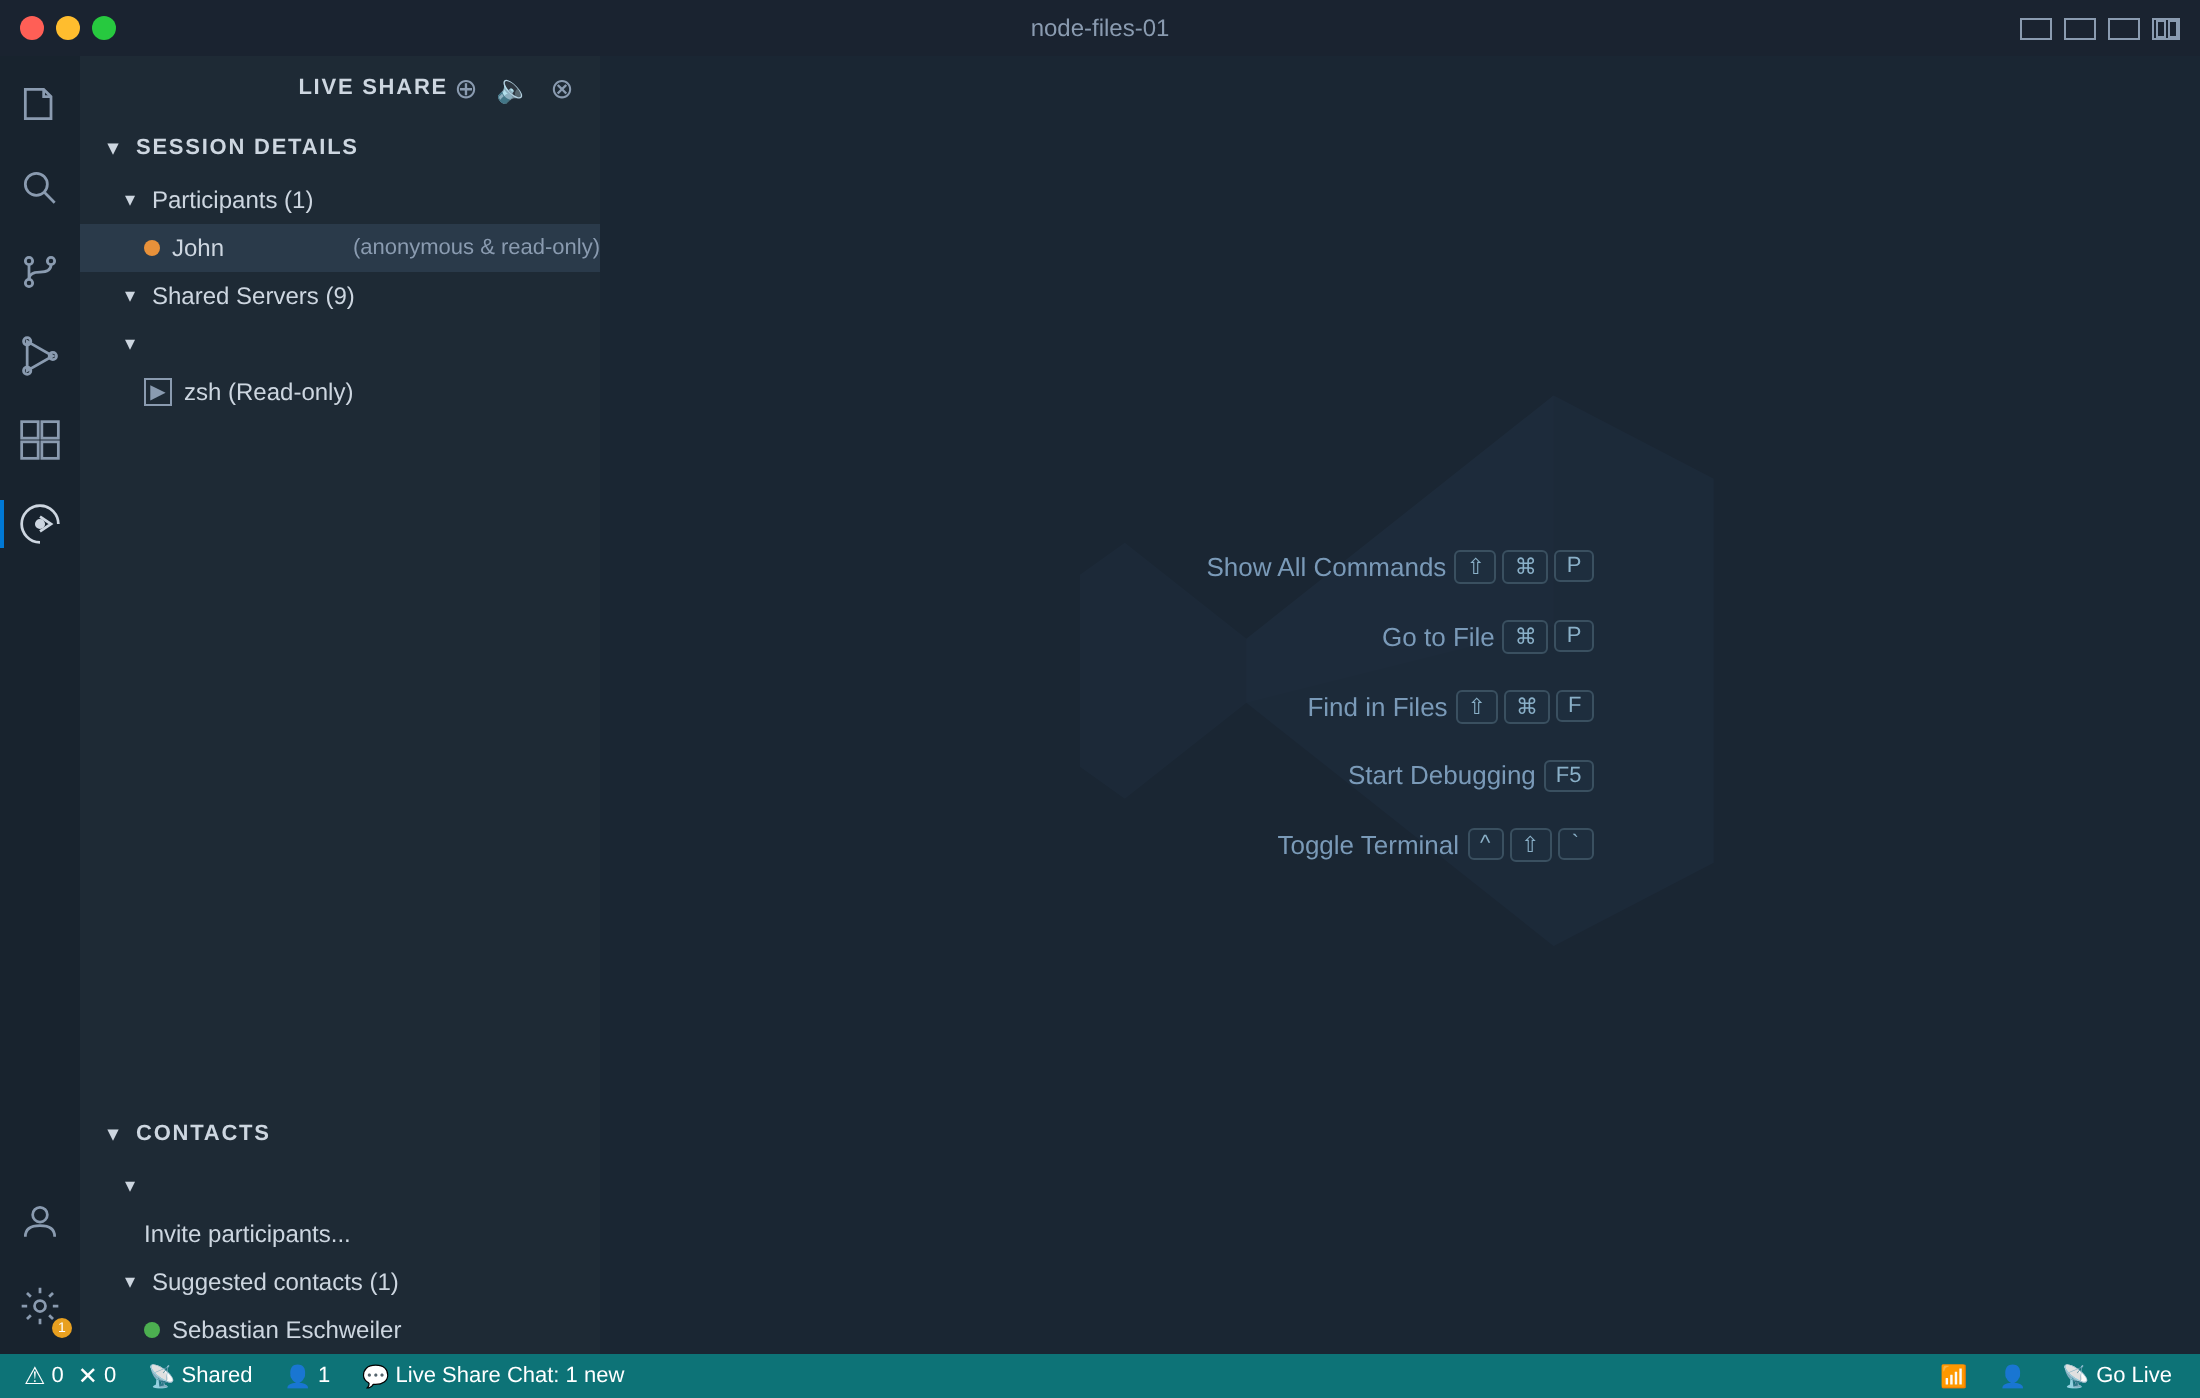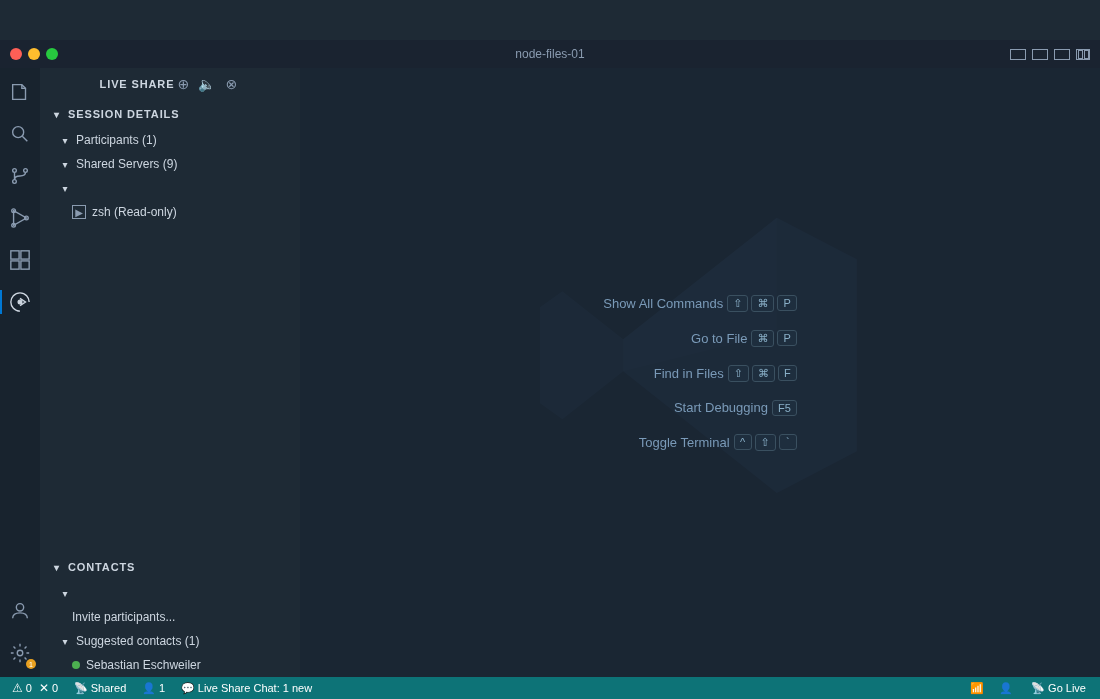--- a/index.html
+++ b/index.html
@@ -17,21 +17,20 @@
 
     
     .title-bar {
       height: 28px;
       background: #1a2330;
       display: flex;
       align-items: center;
       justify-content: center;
       position: relative;
       flex-shrink: 0;
-      margin-top: 40px;
     }
     .traffic-lights {
       position: absolute;
       left: 10px;
       display: flex;
       gap: 6px;
       align-items: center;
     }
     .tl { width: 12px; height: 12px; border-radius: 50%; }
     .tl-red { background: #ff5f56; }
@@ -132,21 +131,21 @@
       display: flex;
       flex-direction: column;
       flex-shrink: 0;
       overflow: hidden;
     }
 
     .panel-title {
       height: 32px;
       display: flex;
       align-items: center;
-      justify-content: center;
+      justify-content: flex-end;
       padding: 0 10px;
       background: #1e2a35;
       flex-shrink: 0;
     }
     .panel-title-text {
       font-size: 11px;
       font-weight: 600;
       letter-spacing: 0.08em;
       color: #cdd6e0;
     }
@@ -455,20 +454,26 @@
       <div class="section-header">
         <span class="chevron">▾</span>
         <span>SESSION DETAILS</span>
       </div>
 
       <div class="tree-item tree-indent-1">
         <span class="chevron">▾</span>
         <span class="tree-item-text">Participants (1)</span>
       </div>
 
+      <div class="tree-item tree-indent-2 selected">
+        <div class="dot-user"></div>
+        <span class="tree-item-text">John</span>
+        <span class="tree-item-secondary">&nbsp;(anonymous &amp; read-only)</span>
+
+      </div>
 
       <div class="tree-item tree-indent-1">
         <span class="chevron">▾</span>
         <span class="tree-item-text">Shared Servers (9)</span>
       </div>
 
       <div class="tree-item tree-indent-1">
         <span class="chevron">▾</span>
       </div>
       <div class="tree-item tree-indent-2">

